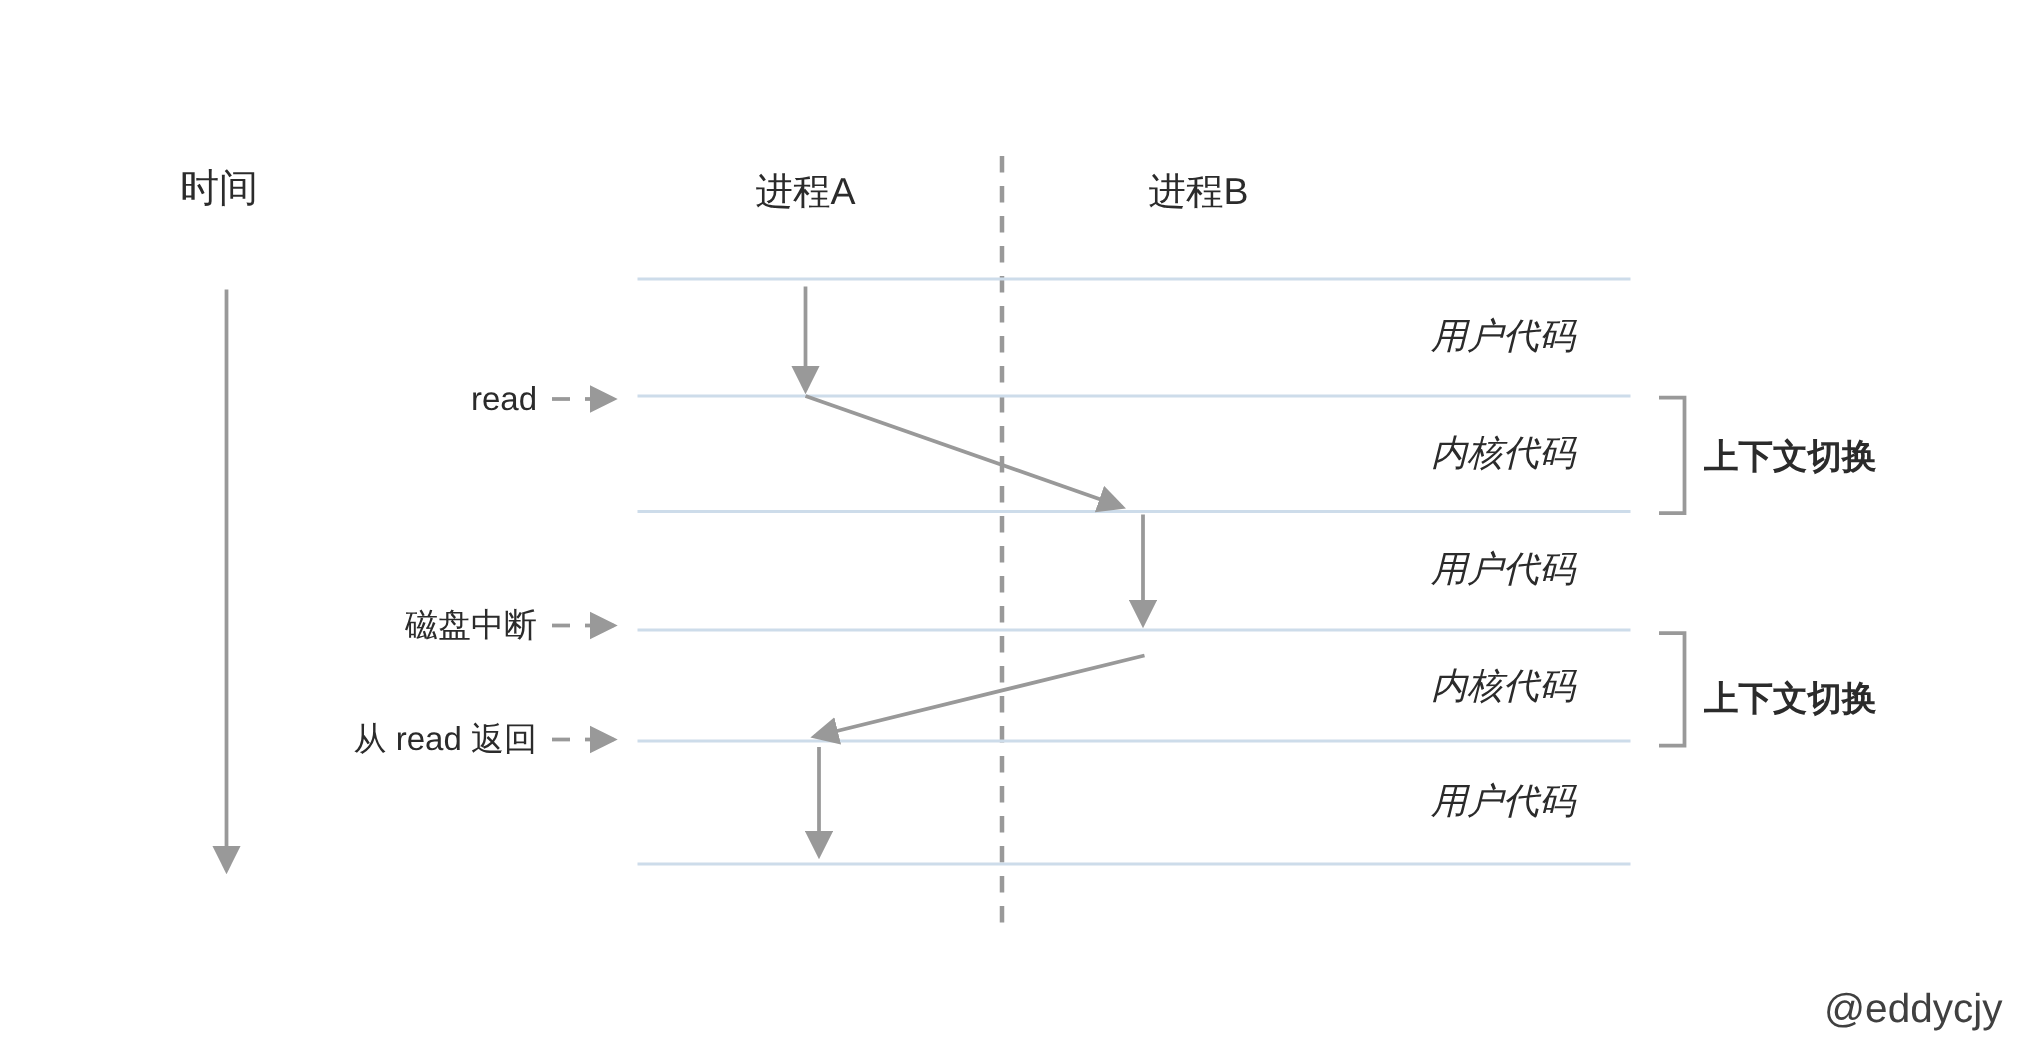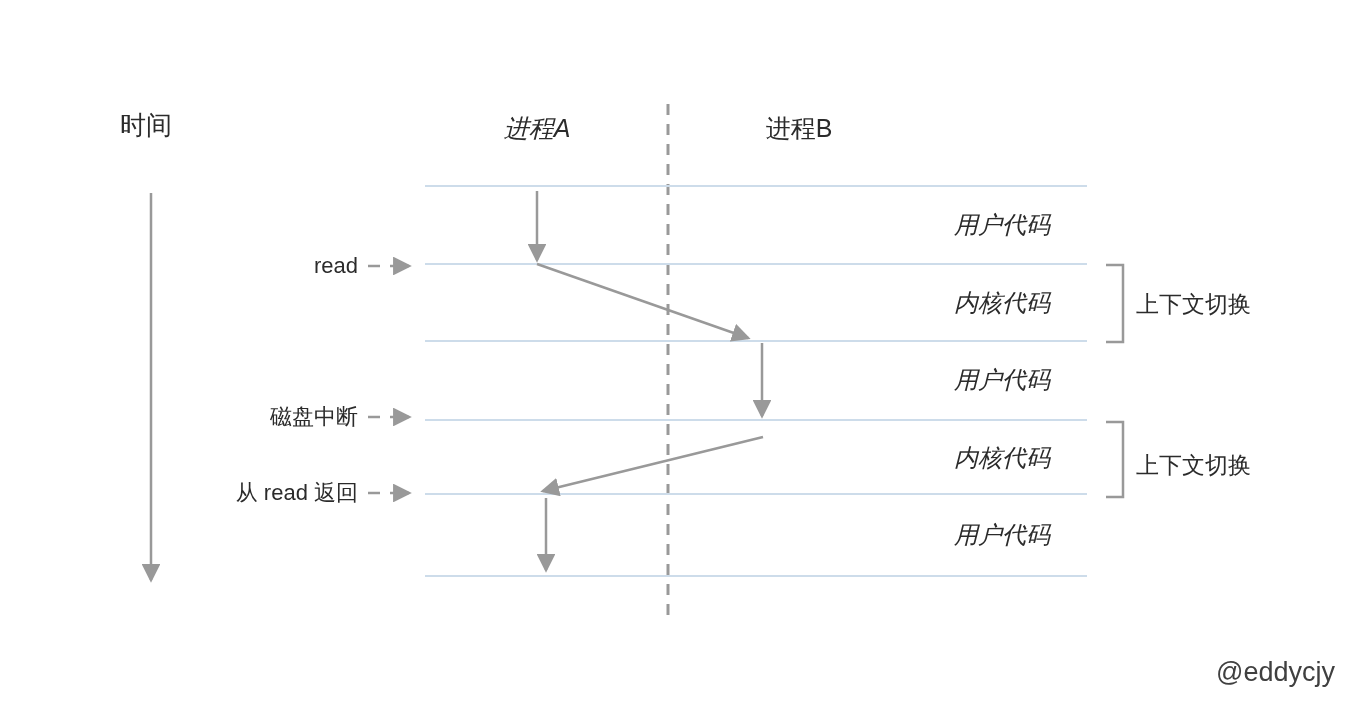--- a/index.html
+++ b/index.html
@@ -33,21 +33,21 @@
     font-size: 26px;
     line-height: 30px;
   }
   .process-label {
     top: 113px;
     width: 120px;
     font-size: 25px;
     line-height: 30px;
     text-align: center;
   }
-  .process-a { left: 477px; font-style: italic; }
+  .process-a { left: 477px; }
   .process-b { left: 739px; text-align: center; }
   .event-label {
     right: 998px;
     font-size: 22px;
     line-height: 28px;
     text-align: center;
   }
   .event-read       { top: 252px; }
   .event-interrupt  { top: 403px; margin-left: 28px; }
   .event-return     { top: 479px; }
@@ -61,20 +61,21 @@
   }
   .seg-0 { top: 210px; }
   .seg-1 { top: 288px; }
   .seg-2 { top: 365px; }
   .seg-3 { top: 443px; }
   .seg-4 { top: 520px; }
   .ctx-label {
     left: 1136px;
     font-size: 23px;
     line-height: 28px;
+    font-weight: bold;
   }
   .ctx-0 { top: 290px; }
   .ctx-1 { top: 451px; }
   .watermark-back {
     left: 1167px;
     top: 663px;
     font-size: 20px;
     line-height: 24px;
     color: #c6c6c6;
   }

